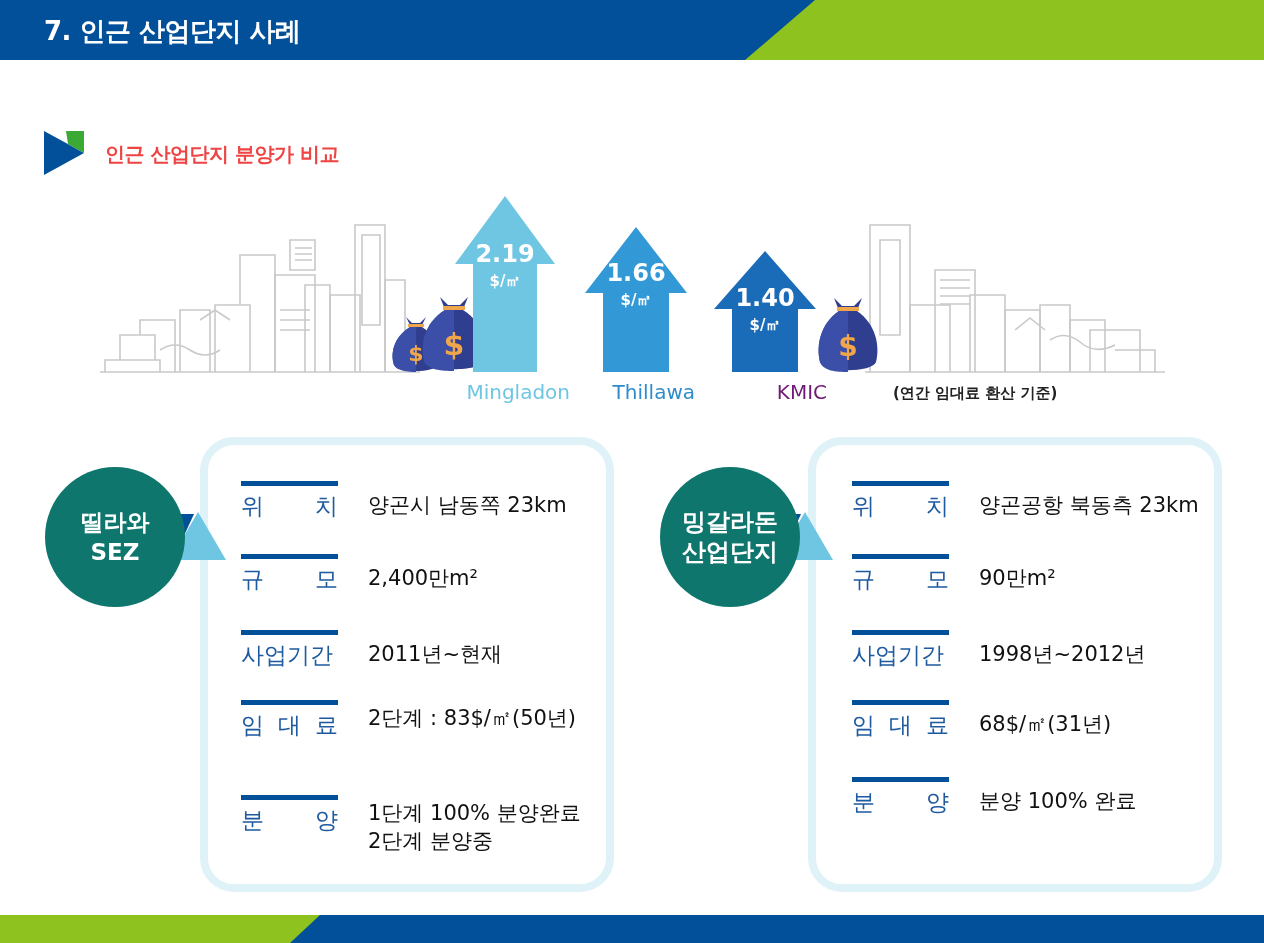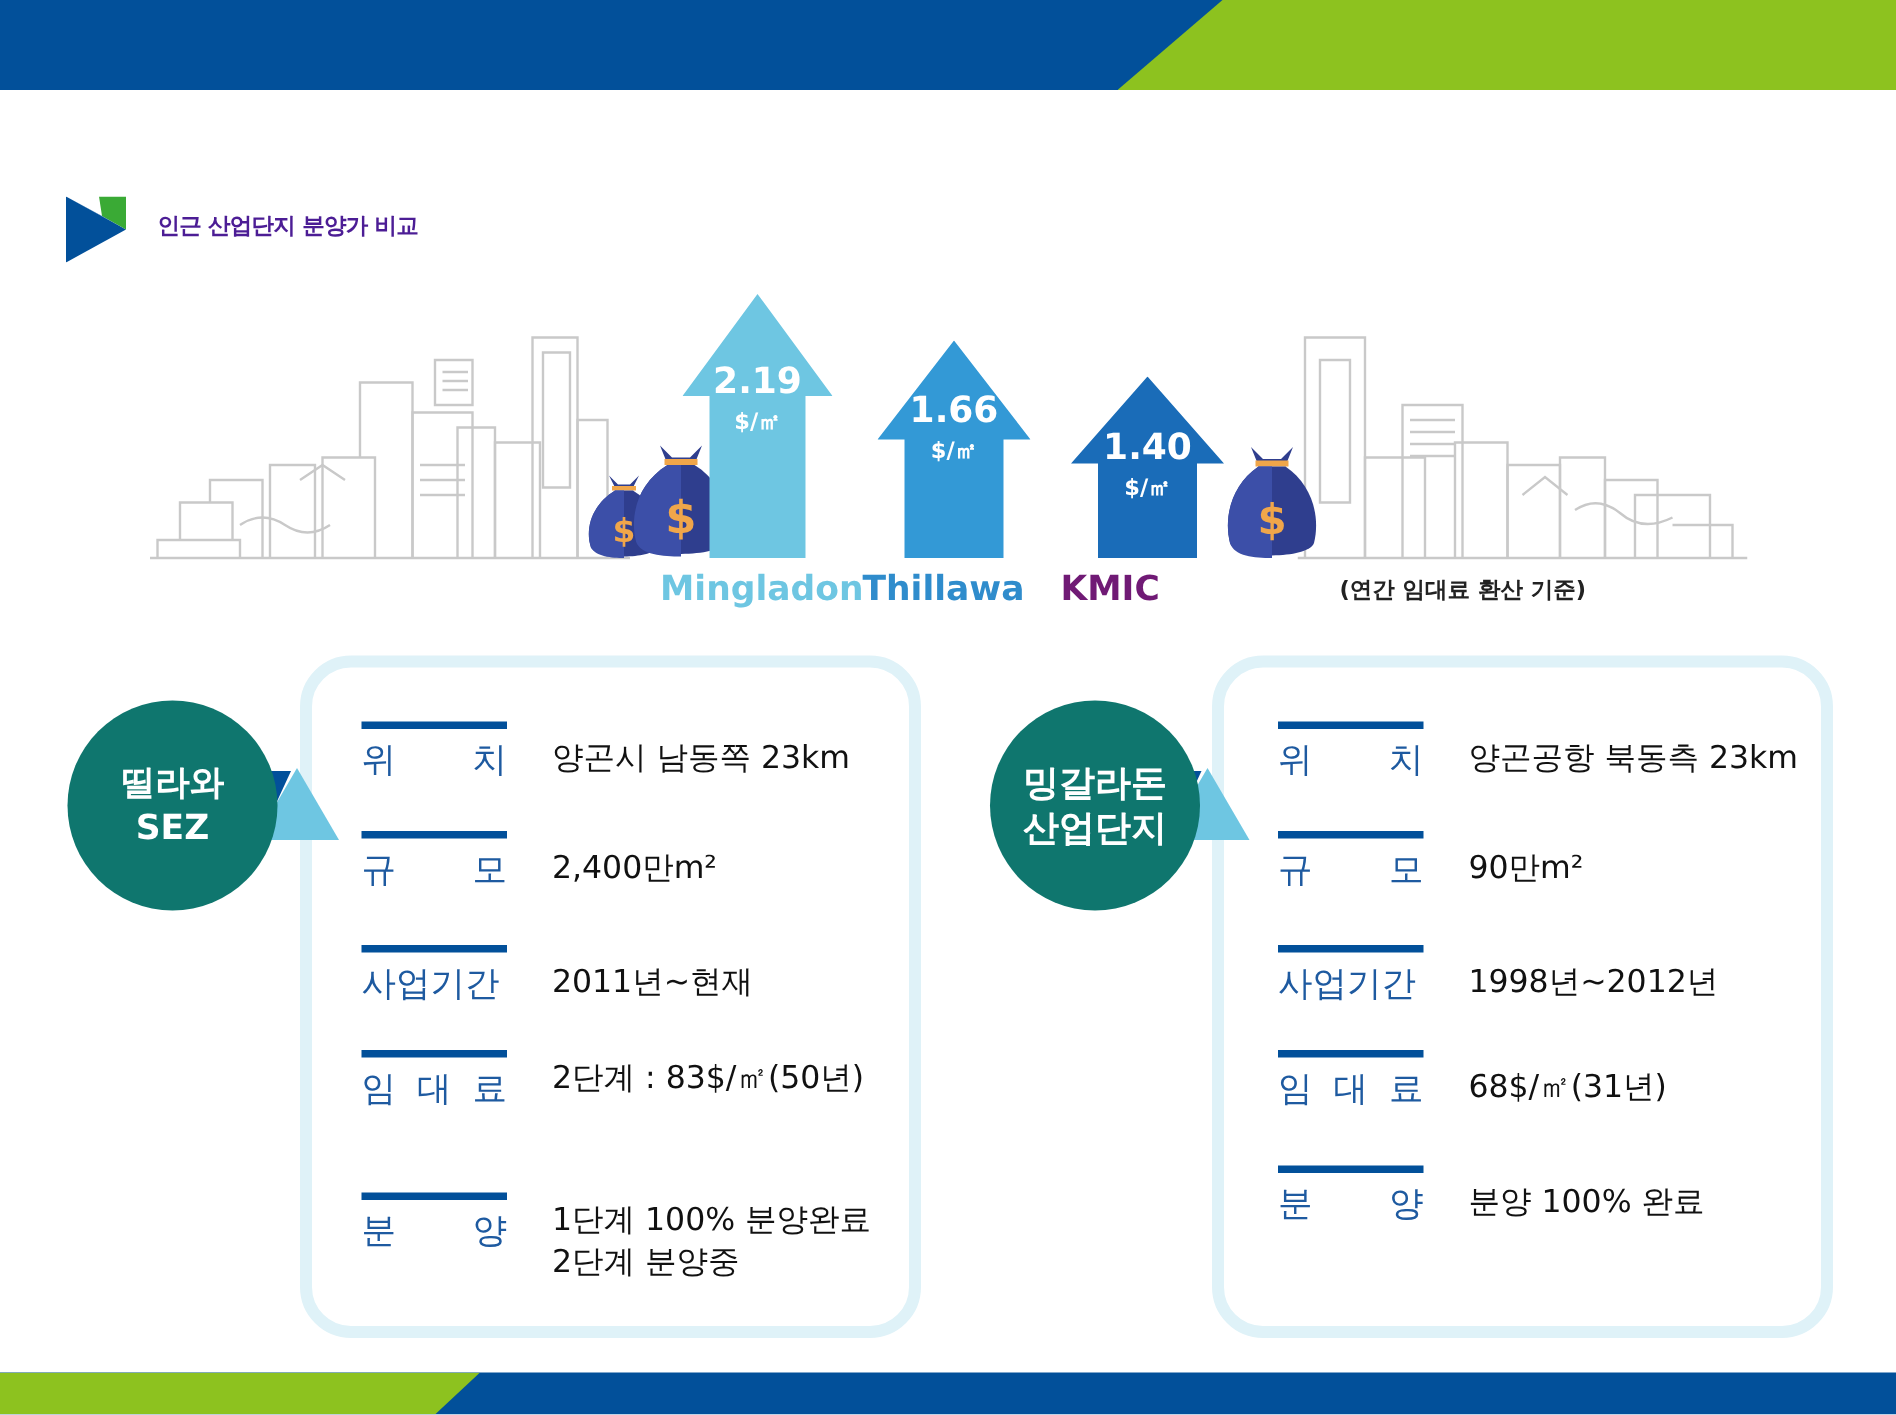--- a/index.html
+++ b/index.html
@@ -10,30 +10,30 @@
   .header { position: absolute; left: 0; top: 0; width: 1264px; height: 60px; background: #02509a; overflow: hidden; }
   .header .green { position: absolute; top: 0; left: 745px; width: 600px; height: 60px; background: #8dc21f; clip-path: polygon(70px 0, 600px 0, 600px 60px, 0 60px); }
   .header .title { position: absolute; left: 44px; top: 14px; color: #fff; font-size: 26px; font-weight: bold; letter-spacing: -0.5px; }
 
   
   .footer { position: absolute; left: 0; top: 915px; width: 1264px; height: 28px; background: #02509a; overflow: hidden; }
   .footer .green { position: absolute; left: 0; top: 0; width: 320px; height: 28px; background: #8dc21f; clip-path: polygon(0 0, 320px 0, 290px 28px, 0 28px); }
 
   
   .sec-icon { position: absolute; left: 44px; top: 131px; width: 40px; height: 44px; }
-  .sec-title { position: absolute; left: 105px; top: 141px; color: #4c1d95; font-size: 15px; font-weight: bold; letter-spacing: -0.5px; }
+  .sec-title { position: absolute; left: 105px; top: 141px; color: #ef4444; font-size: 20px; font-weight: bold; letter-spacing: -0.5px; }
 
   
   .skyline { position: absolute; top: 210px; }
 
   
   .arrow { position: absolute; }
   .arrow .val { position: absolute; width: 100%; text-align: center; color: #fff; font-weight: bold; font-size: 24px; }
   .arrow .unit { position: absolute; width: 100%; text-align: center; color: #fff; font-weight: bold; font-size: 15px; }
-  .arrow-label { position: absolute; font-weight: bold; font-size: 23px; text-align: left; }
+  .arrow-label { position: absolute; font-weight: normal; font-size: 20px; text-align: right; }
 
   .note { position: absolute; left: 893px; top: 384px; font-size: 15px; font-weight: bold; color: #222; }
 
   
   .bag { position: absolute; }
 
   
   .card { position: absolute; top: 437px; width: 414px; height: 455px; border: 8px solid #dff2f8; border-radius: 34px; background: #fff; }
   .circle { position: absolute; width: 140px; height: 140px; border-radius: 50%; display: flex; flex-direction: column; align-items: center; justify-content: center; color: #fff; font-weight: bold; font-size: 23px; line-height: 30px; text-align: center; }
   .pointer { position: absolute; }
@@ -41,20 +41,21 @@
   .row { position: absolute; }
   .row .bar { position: absolute; left: 0; top: 0; width: 97px; height: 5px; background: #02509a; }
   .row .lbl { position: absolute; left: 0; top: 10px; width: 97px; height: 30px; color: #1e5aa0; font-size: 23px; display: flex; justify-content: space-between; }
   .row .val { position: absolute; left: 127px; top: 10px; color: #111; font-size: 21px; line-height: 28px; white-space: nowrap; }
 </style>
 </head>
 <body>
 
 <div class="header">
   <div class="green"></div>
+  <div class="title">7. 인근 산업단지 사례</div>
 </div>
 
 <svg class="sec-icon" viewBox="0 0 40 44">
   <polygon points="0,0 40,22 0,44" fill="#02509a"></polygon>
   <polygon points="22,0 40,0 40,22 24,13" fill="#3aaa35"></polygon>
   <polygon points="0,0 24,13 40,22 40,22" fill="#02509a"></polygon>
 </svg>
 <div class="sec-title">인근 산업단지 분양가 비교</div>
 
 <svg class="skyline" style="left:100px;" width="320" height="165" viewBox="0 0 320 165" fill="none" stroke="#c9c9c9" stroke-width="1.6">

